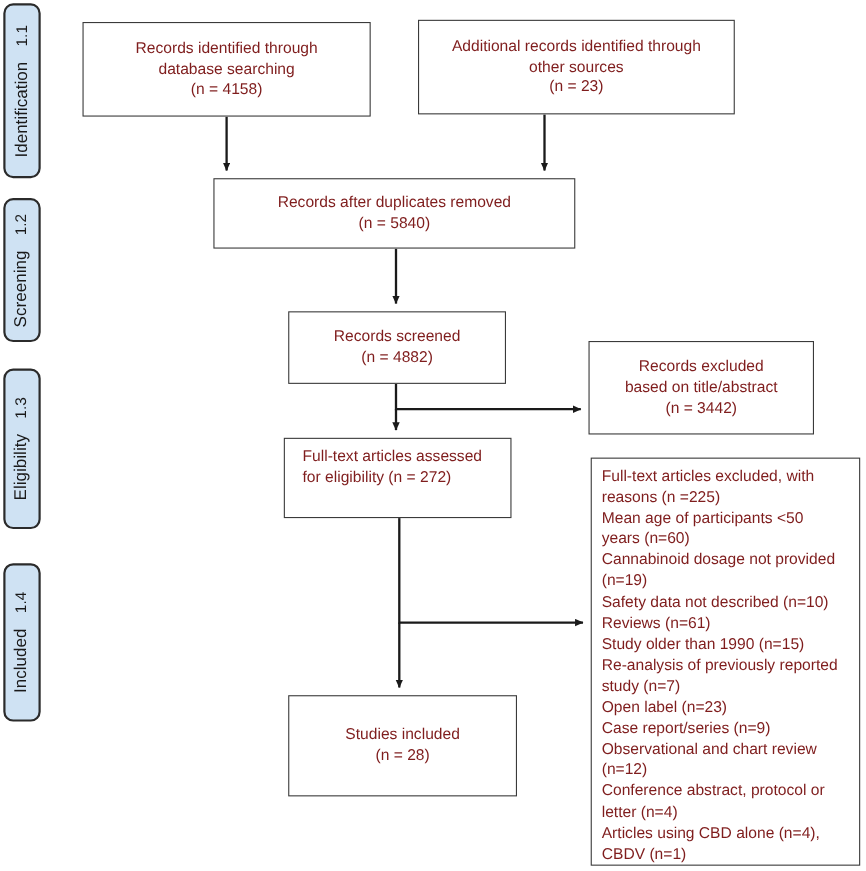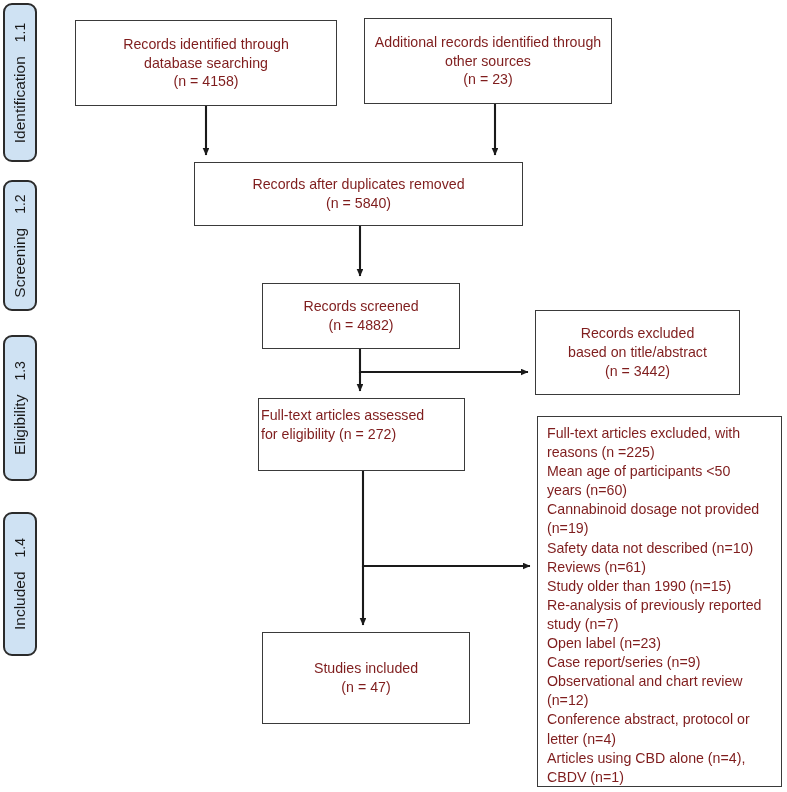--- a/index.html
+++ b/index.html
@@ -64,21 +64,21 @@
   .node .node-text {
     text-align: center;
     font-size: 14.2px;
     line-height: 1.32;
     color: #7f1d1d;
     white-space: pre-line;
   }
   .node.top-align {
     align-items: flex-start;
     justify-content: flex-start;
-    padding: 7px 2px;
+    padding: 7px 16px;
   }
   .node.top-align .node-text {
     text-align: left;
   }
   .node.exclusion-list {
     align-items: flex-start;
     justify-content: flex-start;
     padding: 7px 15px 7px 9px;
   }
   .node.exclusion-list .node-text {
@@ -86,21 +86,21 @@
     font-size: 14.2px;
     line-height: 1.345;
   }
   
   #stage-identification { left: 3px;  top: 3px;   width: 34px; height: 159px; }
   #stage-screening      { left: 3px;  top: 180px; width: 34px; height: 131px; }
   #stage-eligibility    { left: 3px;  top: 335px; width: 34px; height: 146px; }
   #stage-included       { left: 3px;  top: 512px; width: 34px; height: 144px; }
 
   #node-db-search       { left: 75px;  top: 20px;  width: 262px; height: 86px; }
-  #node-other-sources   { left: 364px; top: 18px;  width: 248px; height: 86px; }
+  #node-other-sources   { left: 380px; top: 18px;  width: 288px; height: 86px; }
   #node-dupes-removed   { left: 194px; top: 162px; width: 329px; height: 64px; }
   #node-screened        { left: 262px; top: 283px; width: 198px; height: 66px; }
   #node-excluded-title  { left: 535px; top: 310px; width: 205px; height: 85px; }
   #node-fulltext        { left: 258px; top: 398px; width: 207px; height: 73px; }
   #node-exclusion-list  { left: 537px; top: 416px; width: 245px; height: 371px; }
   #node-included        { left: 262px; top: 632px; width: 208px; height: 92px; }
 </style>
 </head>
 <body>
 
@@ -208,16 +208,16 @@
 Observational and chart review
 (n=12)
 Conference abstract, protocol or
 letter (n=4)
 Articles using CBD alone (n=4),
 CBDV (n=1)</div>
   </div>
 
   <div class="node" id="node-included">
     <div class="node-text">Studies included
-(n = 47)</div>
+(n = 28)</div>
   </div>
 
 </div>
 
 </body></html>

